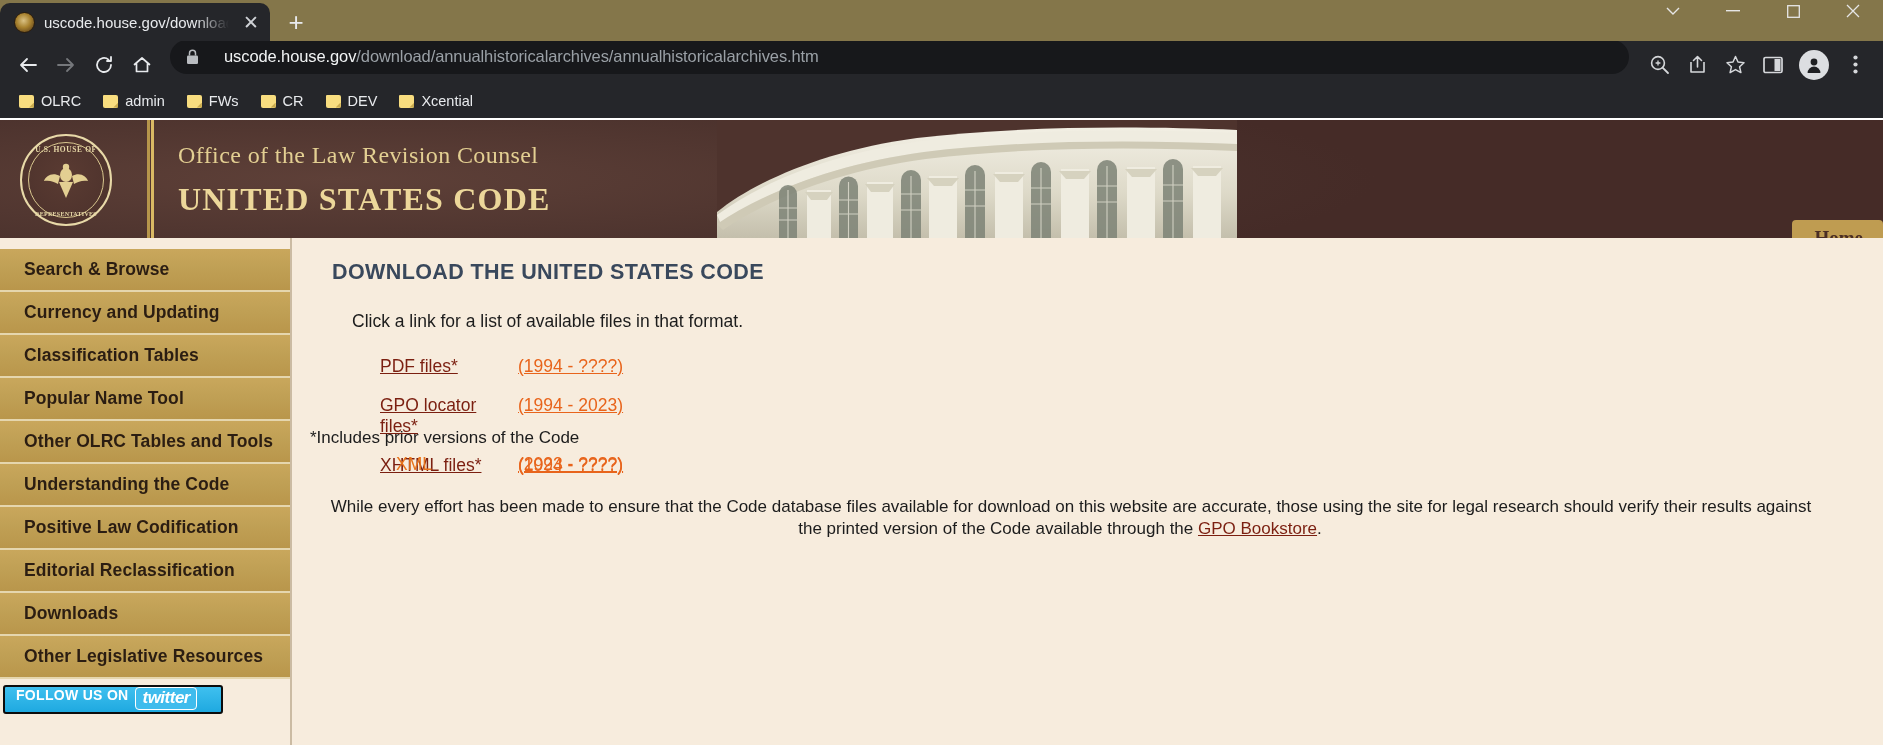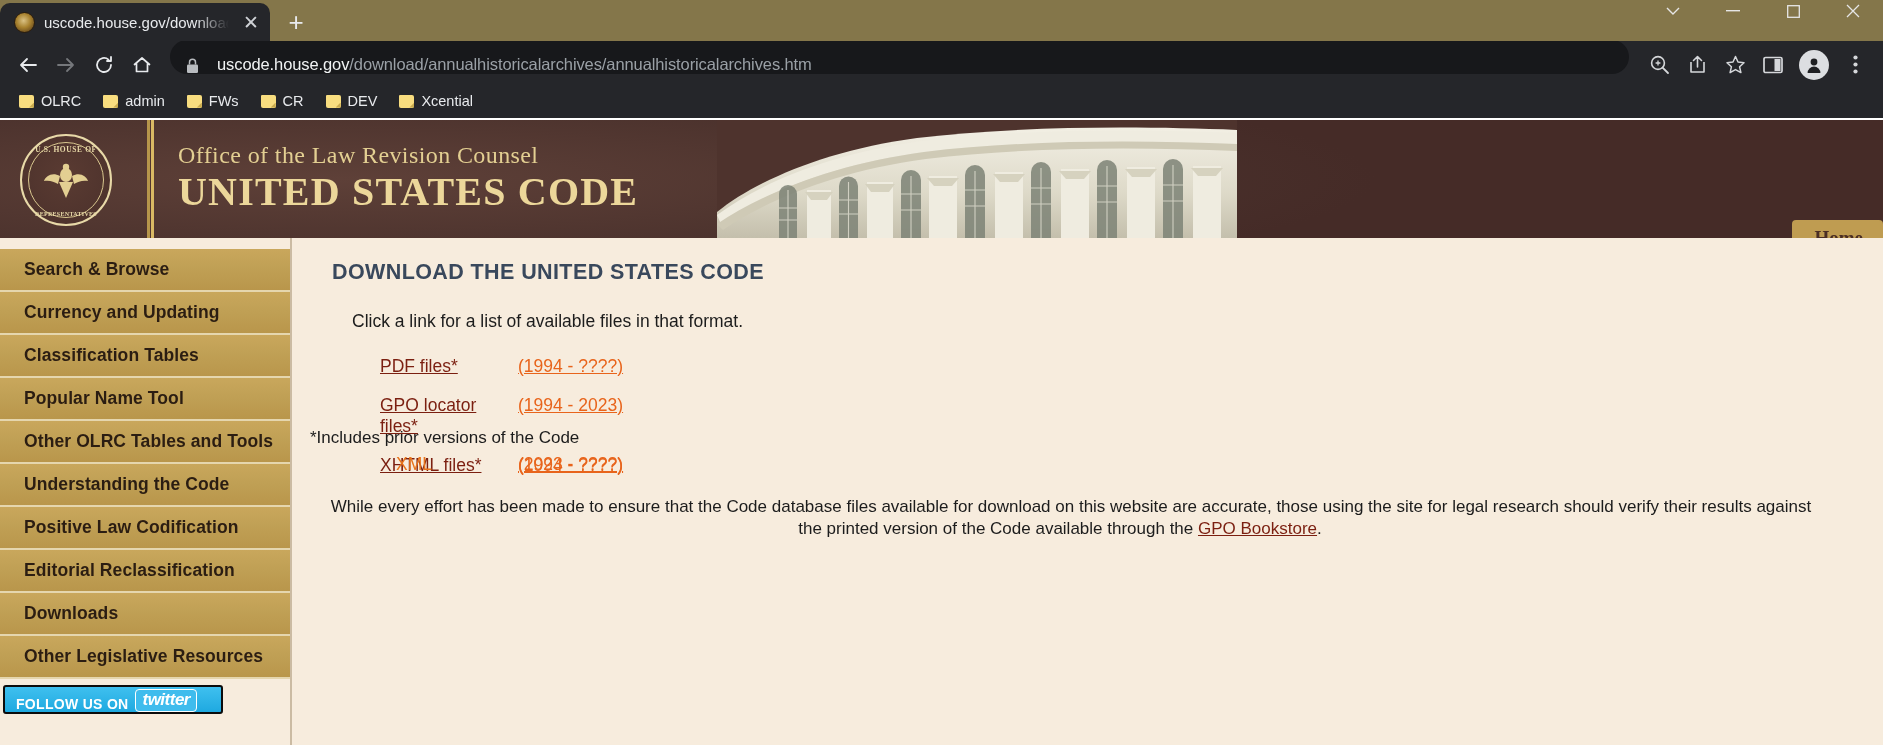--- a/index.html
+++ b/index.html
@@ -96,25 +96,25 @@
     color: #e8eaed;
     flex: 0 0 auto;
   }
   .navbtn.disabled { color: #75777b; }
   .omnibox {
     flex: 1 1 auto;
     height: 34px;
     background: #17181b;
     border-radius: 17px;
     display: flex;
-    align-items: flex-end;
+    align-items: center;
     padding: 0 16px;
     margin: 0 10px 16px 8px;
     box-sizing: border-box;
-    gap: 18px;
+    gap: 25px;
     min-width: 0;
   }
   .lock { flex: 0 0 auto; color: #b9bcc0; display:flex; }
   .url {
     font-size: 16.5px;
     color: #9aa0a6;
     white-space: nowrap;
     overflow: hidden;
     letter-spacing: -0.1px;
   }
@@ -235,26 +235,26 @@
   }
   .banner-sub {
     font-family: "Liberation Serif", serif;
     font-size: 24px;
     color: #e3cf92;
     letter-spacing: 0.4px;
     line-height: 1.1;
   }
   .banner-title {
     font-family: "Liberation Serif", serif;
-    font-size: 40px;
+    font-size: 32px;
     font-weight: bold;
     color: #ecd79a;
     letter-spacing: 1.2px;
     line-height: 1.15;
-    margin-top: 1px;
+    margin-top: 13px;
     text-transform: uppercase;
   }
   .dome {
     position: absolute;
     left: 717px; top: 0;
     width: 520px; height: 118px;
     overflow: hidden;
     background: #4e332d;
   }
   .dome svg { display: block; }
@@ -300,21 +300,21 @@
   }
   .twitter {
     margin-top: 6px;
     margin-left: 3px;
     width: 220px;
     height: 29px;
     background: linear-gradient(to bottom, #3fc0ef 0%, #1fa9e0 100%);
     border: 2px solid #0c0c0c;
     border-radius: 3px;
     display: flex;
-    align-items: flex-end;
+    align-items: flex-start;
     gap: 7px;
     padding-left: 11px;
     box-sizing: border-box;
   }
   .tw-text {
     color: #ffffff;
     font-size: 14px;
     font-weight: bold;
     letter-spacing: 0.3px;
   }

